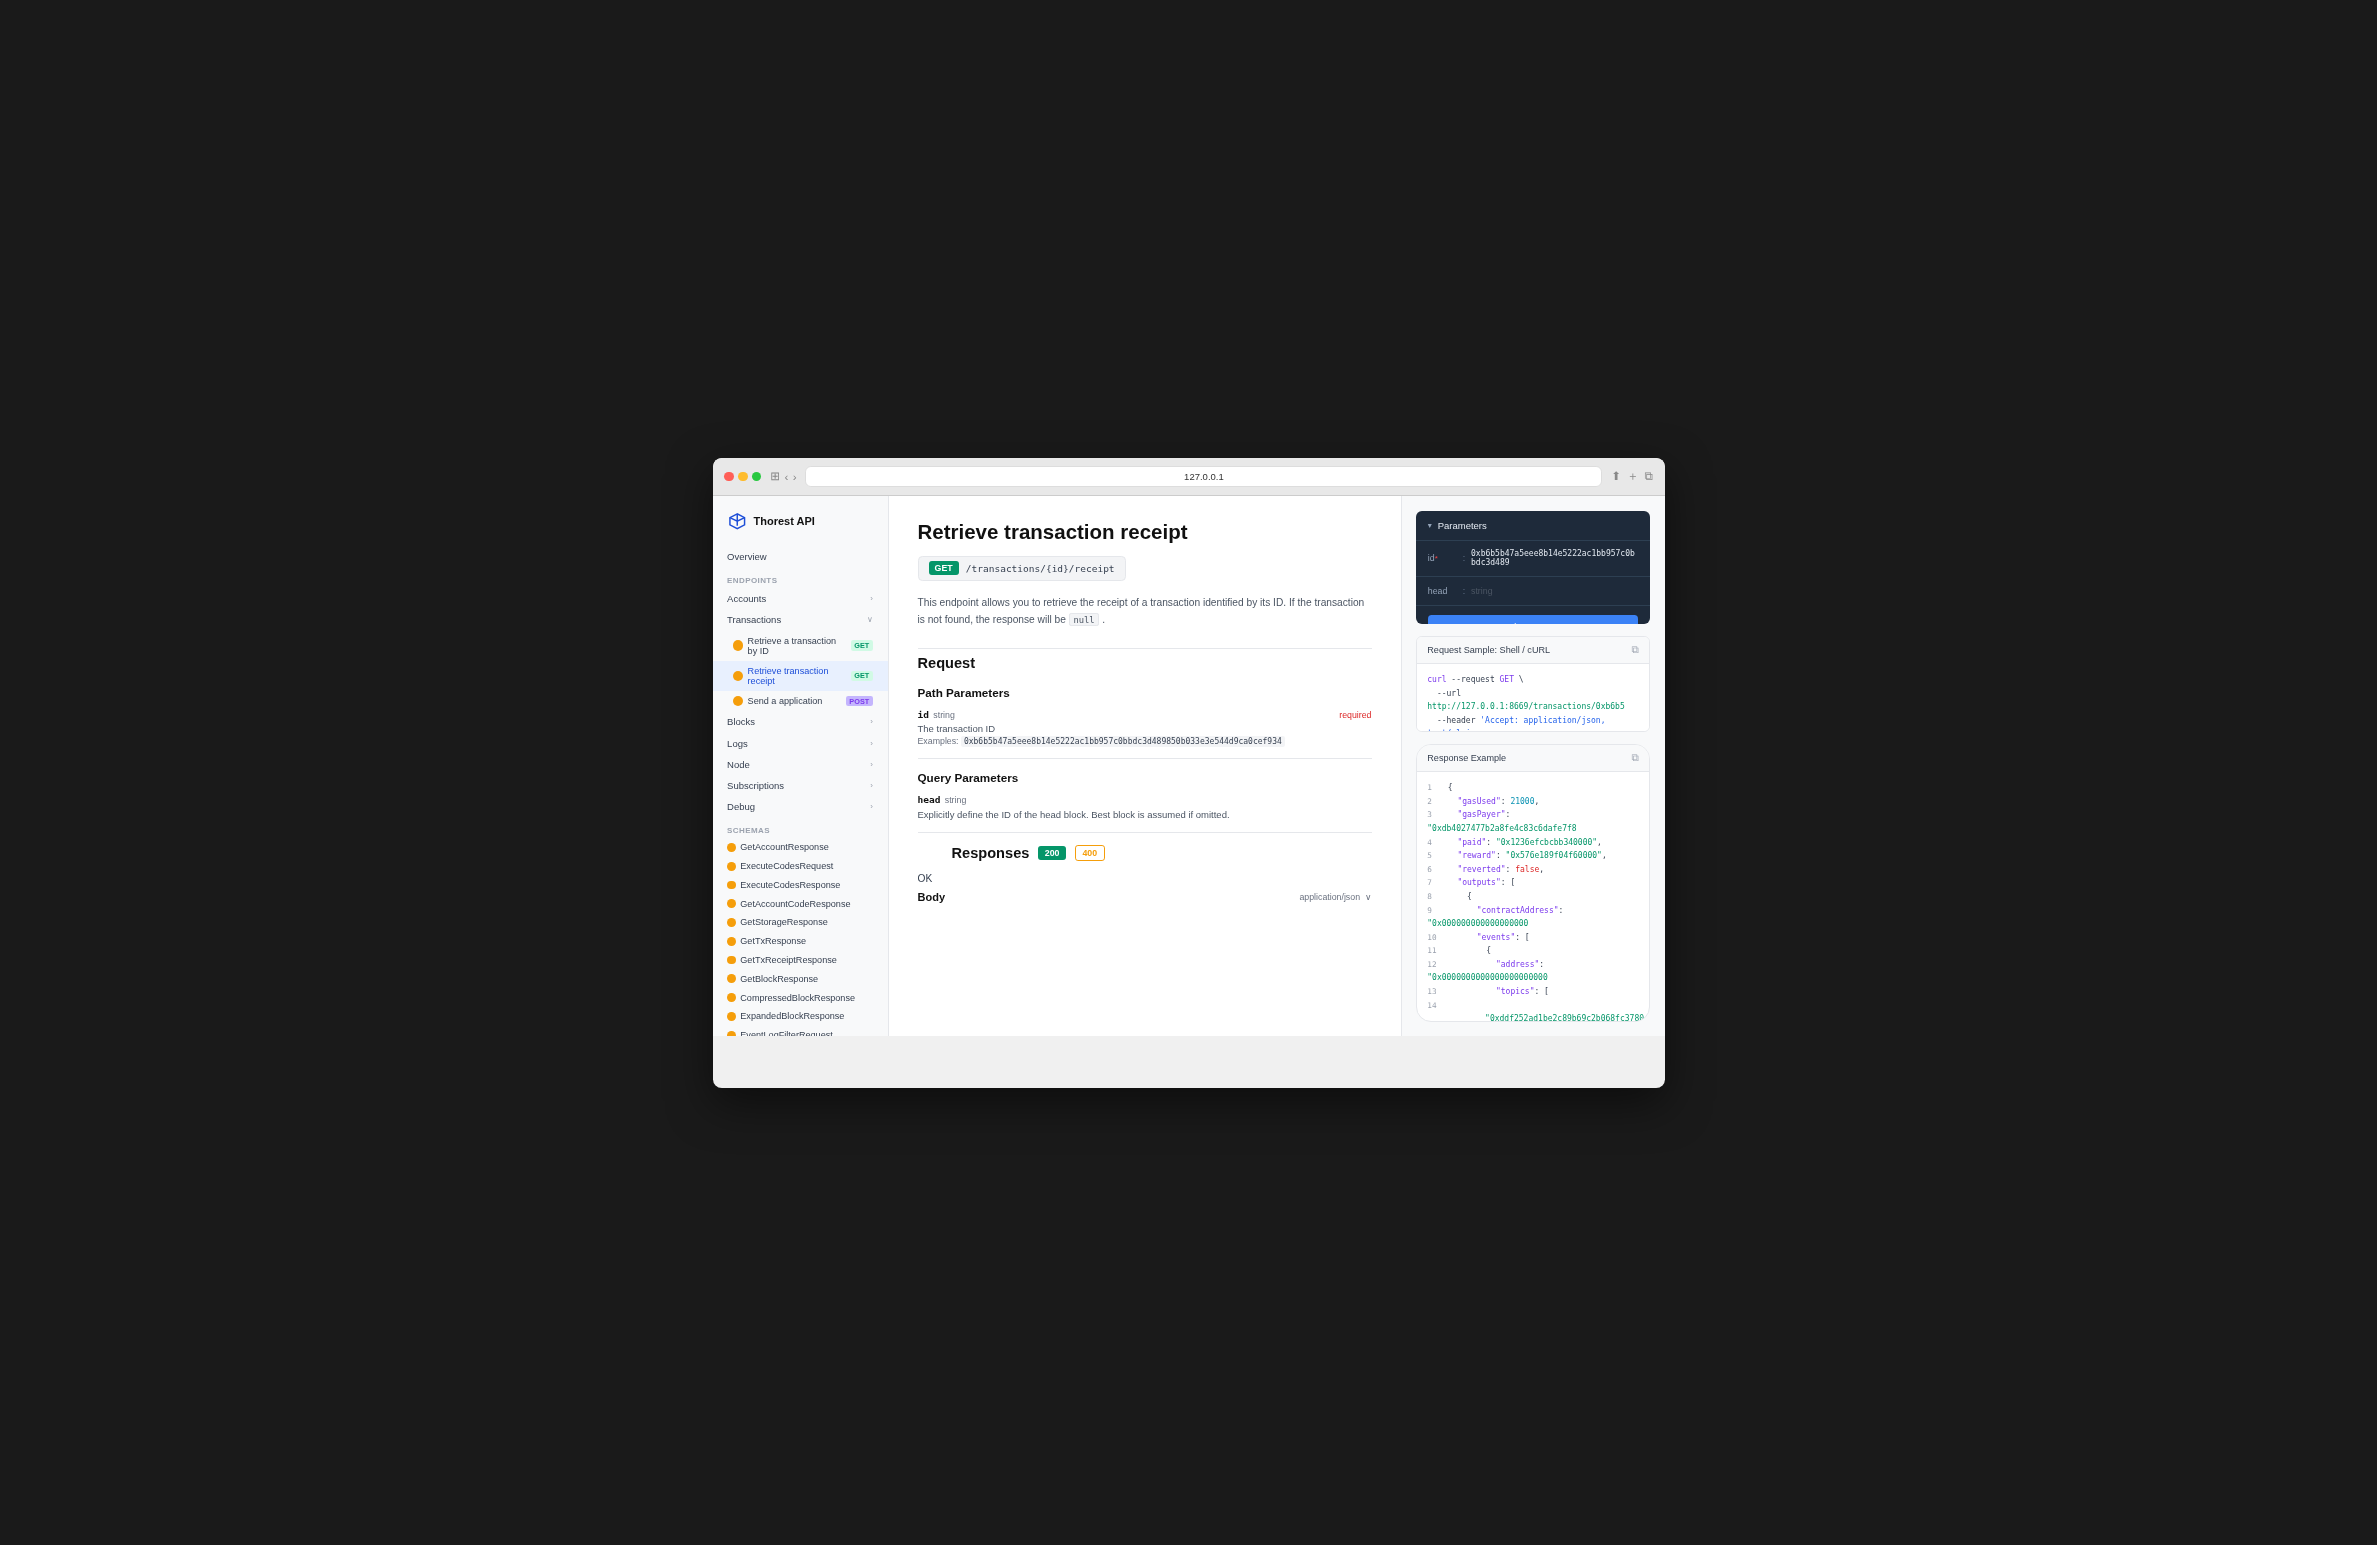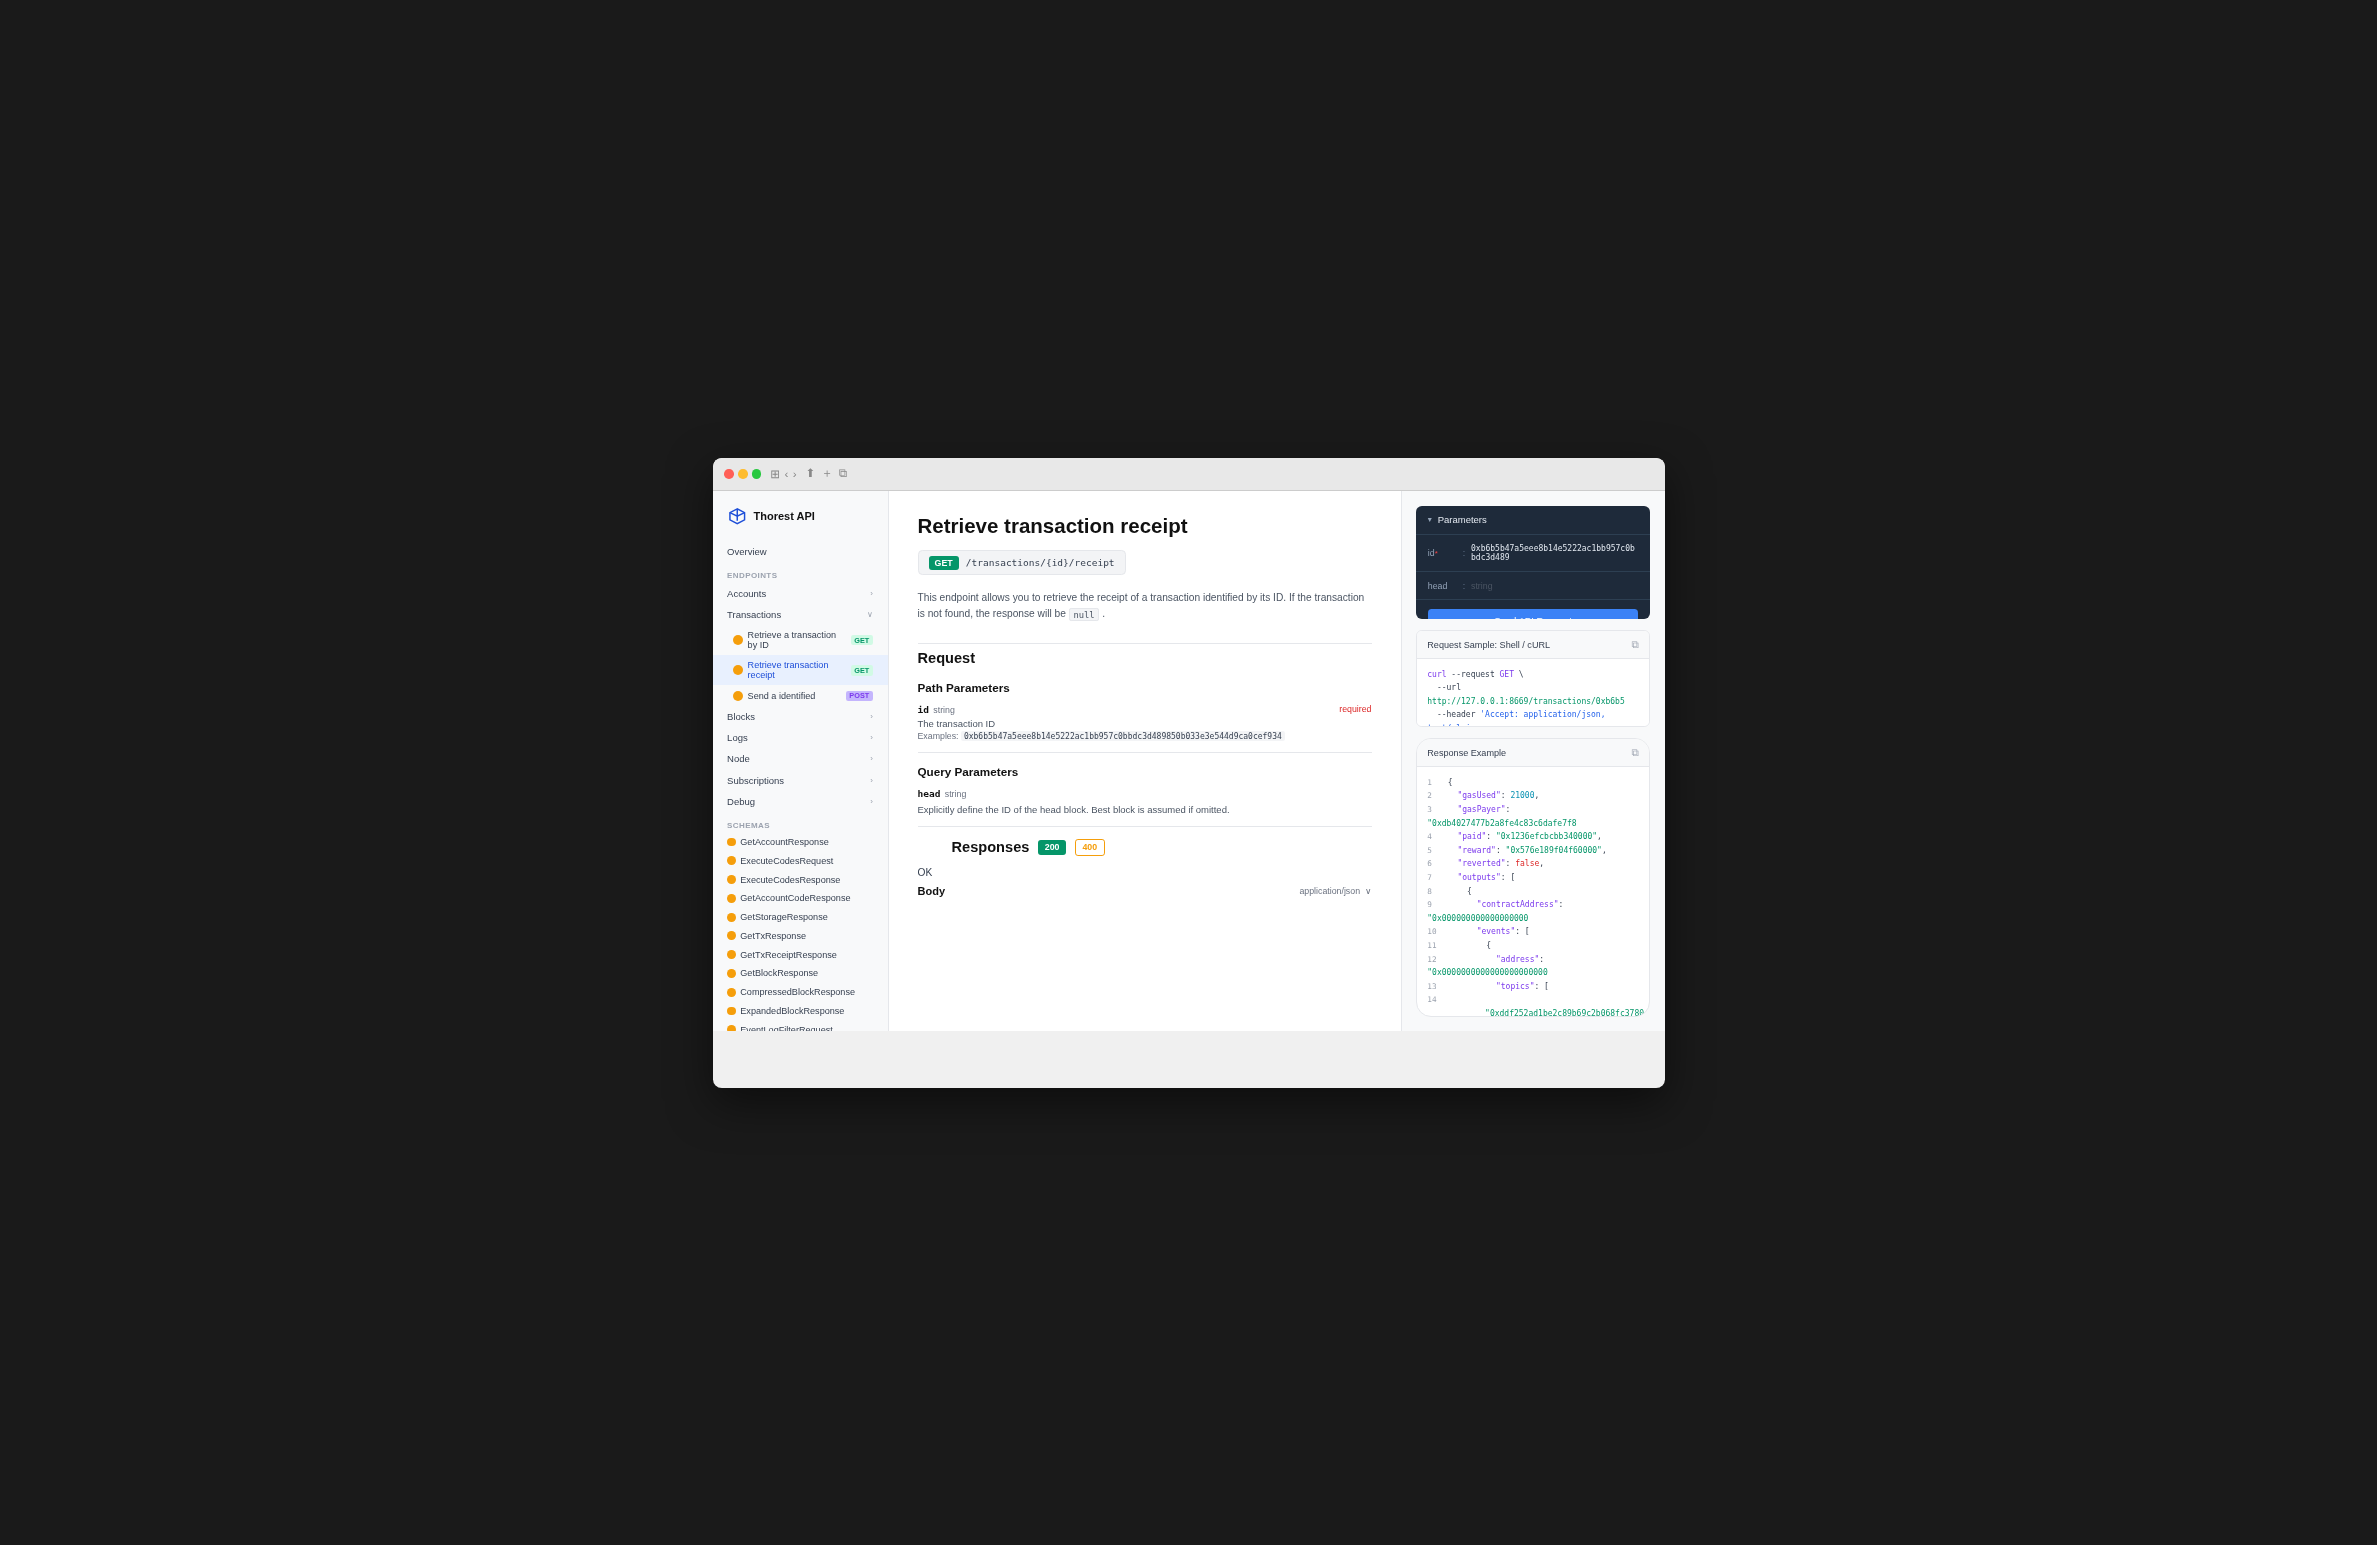--- a/index.html
+++ b/index.html
@@ -476,20 +476,21 @@
     <div class="traffic-lights">
       <div class="tl tl-red"></div>
       <div class="tl tl-yellow"></div>
       <div class="tl tl-green"></div>
     </div>
     <div class="browser-controls">
       <span>⊞</span>
       <span>‹</span>
       <span>›</span>
     </div>
+    <div class="url-bar">127.0.0.1</div>
     <div class="browser-actions">
       <span>⬆</span>
       <span>＋</span>
       <span>⧉</span>
     </div>
   </div>
 
   <div class="app-content">
 
     <div class="sidebar">
@@ -528,21 +529,21 @@
         <div class="sidebar-sub-item active">
           <div class="sub-item-left">
             <div class="method-dot dot-orange"></div>
             <span>Retrieve transaction receipt</span>
           </div>
           <span class="method-badge badge-get">GET</span>
         </div>
         <div class="sidebar-sub-item">
           <div class="sub-item-left">
             <div class="method-dot dot-orange"></div>
-            <span>Send a identified</span>
+            <span>Send a application</span>
           </div>
           <span class="method-badge badge-post">POST</span>
         </div>
       </div>
 
       <div class="sidebar-nav-item">
         <span>Blocks</span>
         <span class="sidebar-chevron">›</span>
       </div>
       <div class="sidebar-nav-item">

